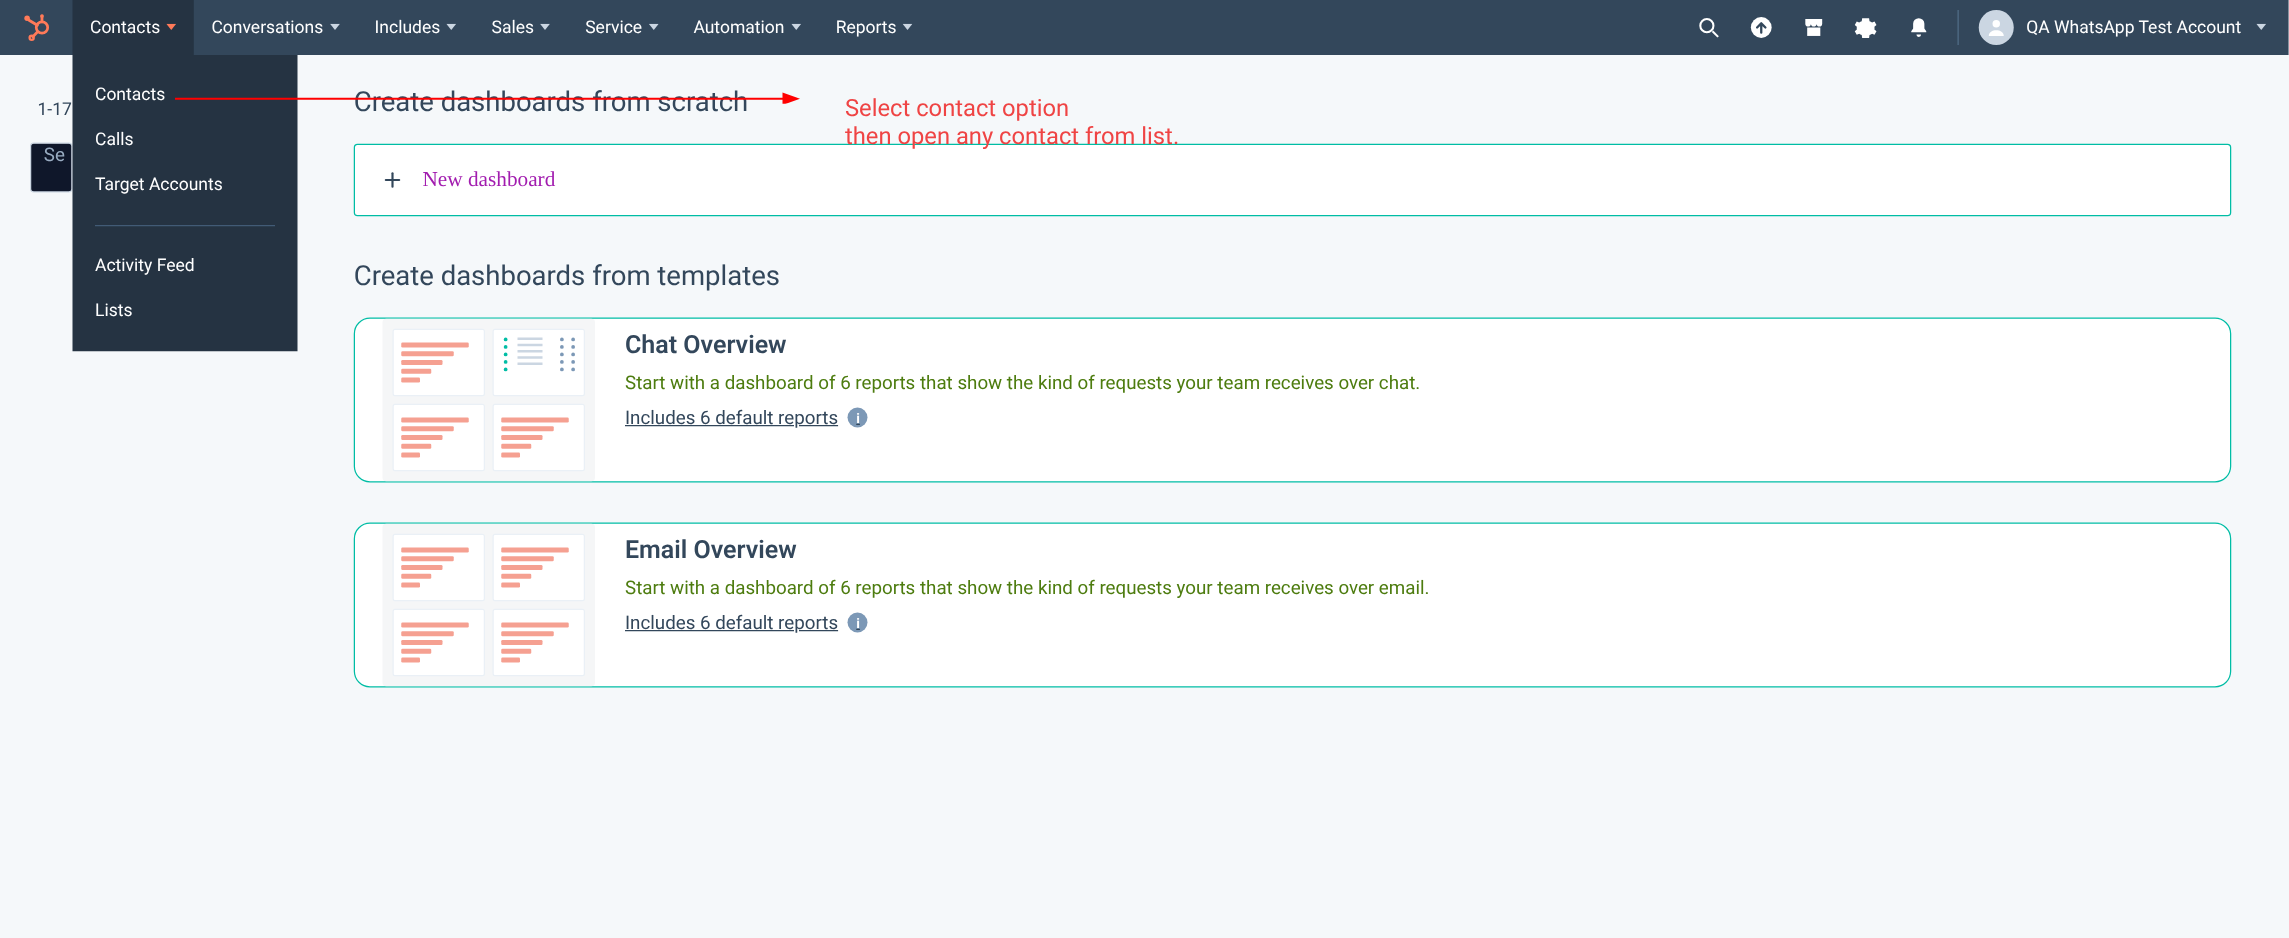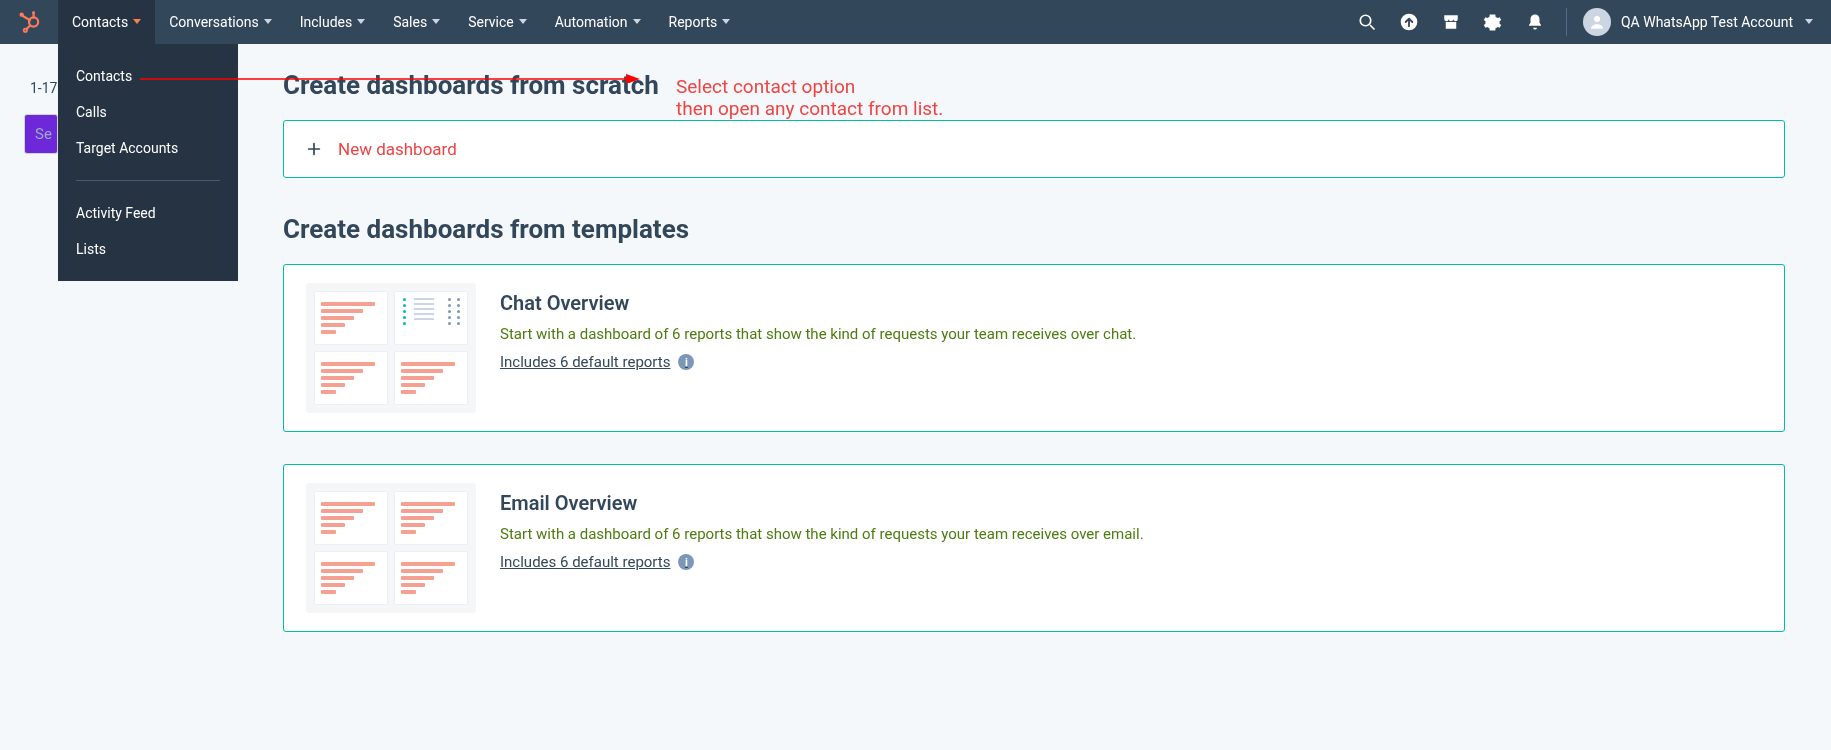--- a/index.html
+++ b/index.html
@@ -110,63 +110,64 @@
     font-size: 14px;
     color: #33475b;
   }
   .search-box {
     position: absolute;
     left: 24px;
     top: 114px;
     width: 34px;
     height: 40px;
     border: 1px solid #cbd6e2;
-    background: #6d28d9;
+    background: #0f172a;
     border-radius: 3px;
     padding: 0 10px;
     color: #7c98b6;
     font-size: 15px;
     display:flex;
-    align-items:center;
+    align-items:flex-start;
     overflow:hidden;
   }
 
   
   .main {
     position: absolute;
     left: 283px;
     top: 70px;
     right: 46px;
   }
   .sect-title {
-    font-size: 26px;
-    font-weight: 700;
+    font-size: 22px;
+    font-weight: 400;
     color: #33475b;
     margin-bottom: 20px;
   }
   .card {
     border: 1px solid #00bda5;
     border-radius: 3px;
     background: #fff;
     padding: 18px 22px;
     margin-bottom: 36px;
   }
   .new-dash-row {
     display: flex;
     align-items: center;
     gap: 16px;
     font-size: 17px;
-    color: #ef4444;
+    color: #a21caf;
+    font-family: Liberation Serif, serif;
   }
 
   .template-card {
     border: 1px solid #00bda5;
-    border-radius: 3px;
+    border-radius: 13px;
     background: #fff;
-    padding: 18px 22px;
+    padding: 0 22px;
     margin-bottom: 32px;
     display: flex;
     gap: 24px;
     align-items: flex-start;
   }
   .thumb {
     width: 170px;
     height: 130px;
     background: #f5f6f7;
     border-radius: 3px;

